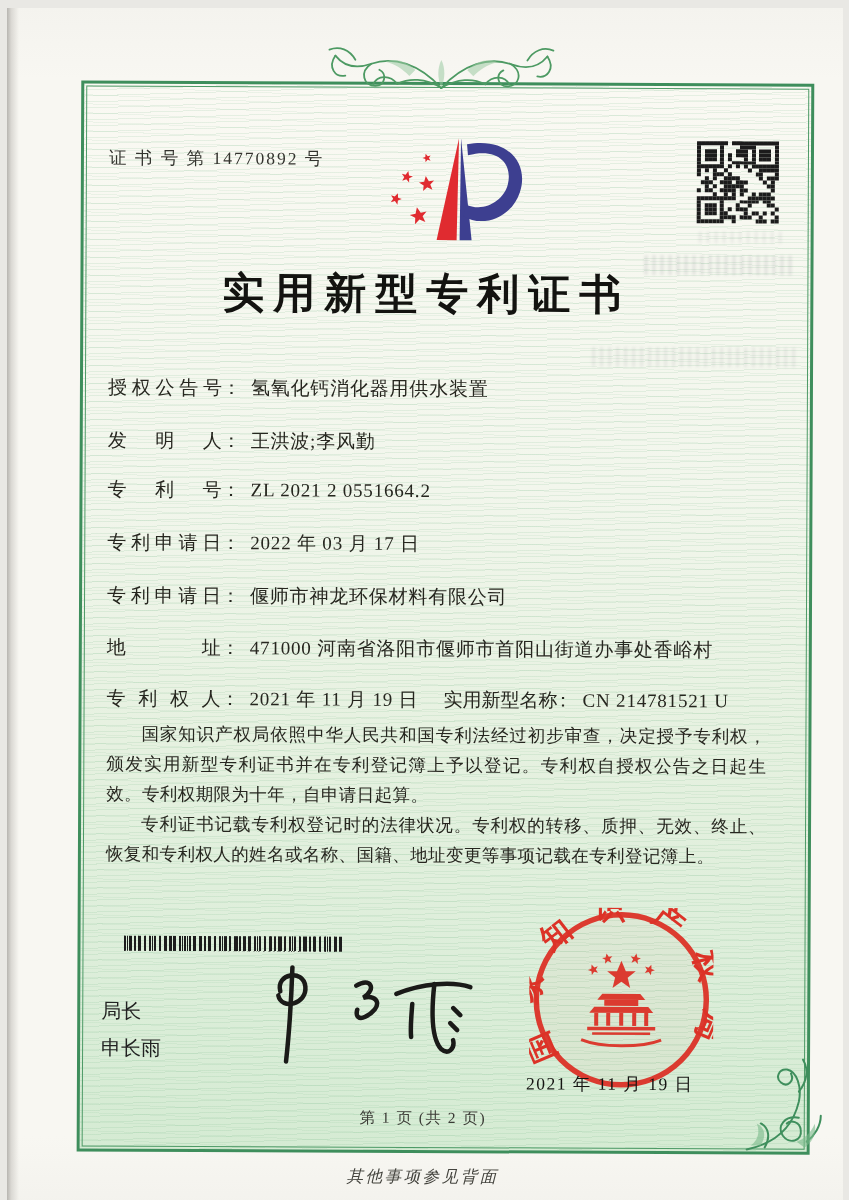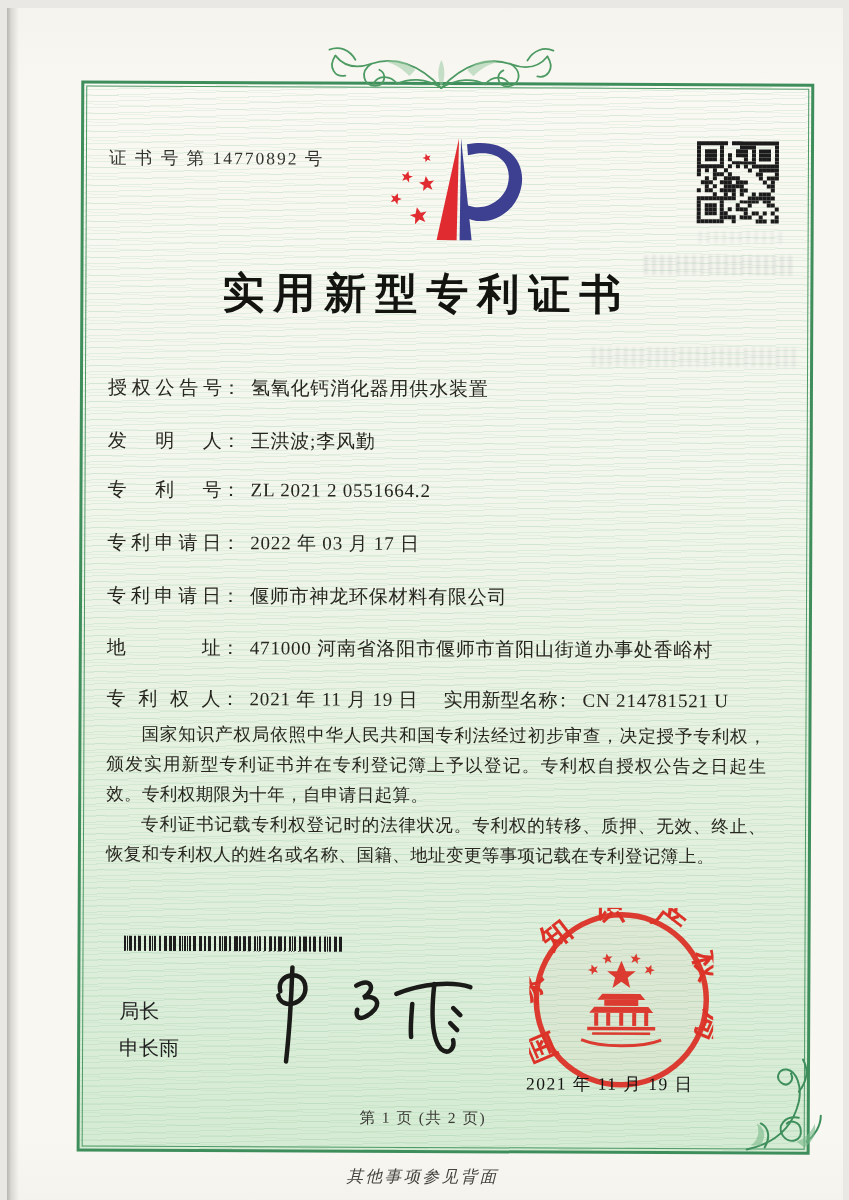--- a/index.html
+++ b/index.html
@@ -38,21 +38,21 @@
   .body-text{position:absolute;left:100px;top:712px;width:660px;
     font-size:17.5px;line-height:30px;text-align:justify;color:#26261f;}
   .body-text p{margin:0;text-indent:2em;letter-spacing:0.4px;}
 
   .barcode{position:absolute;left:118px;top:929px;width:219px;height:15px;
     background:
       repeating-linear-gradient(90deg,#1c1c1c 0 2px,rgba(0,0,0,0) 2px 5px),
       repeating-linear-gradient(90deg,#1c1c1c 0 1px,rgba(0,0,0,0) 1px 7px),
       repeating-linear-gradient(90deg,rgba(0,0,0,0) 0 3px,#1c1c1c 3px 4px,rgba(0,0,0,0) 4px 11px);}
 
-  .officer{position:absolute;left:114px;top:986px;font-size:20px;line-height:37px;color:#222;
+  .officer{position:absolute;left:96px;top:986px;font-size:20px;line-height:37px;color:#222;
     font-family:"Liberation Sans","DejaVu Sans",sans-serif;}
 
   .signature{position:absolute;left:245px;top:948px;}
 
   .seal{position:absolute;left:524px;top:899px;}
   .seal-date{position:absolute;left:521px;top:1063px;font-size:17.5px;letter-spacing:1.5px;color:#141412;}
 
   .page-num{position:absolute;left:0;right:0;top:1100px;text-align:center;
     font-size:15.5px;letter-spacing:1.5px;color:#3a3a35;}
   .back-note{position:absolute;left:0;right:0;top:1158px;text-align:center;

